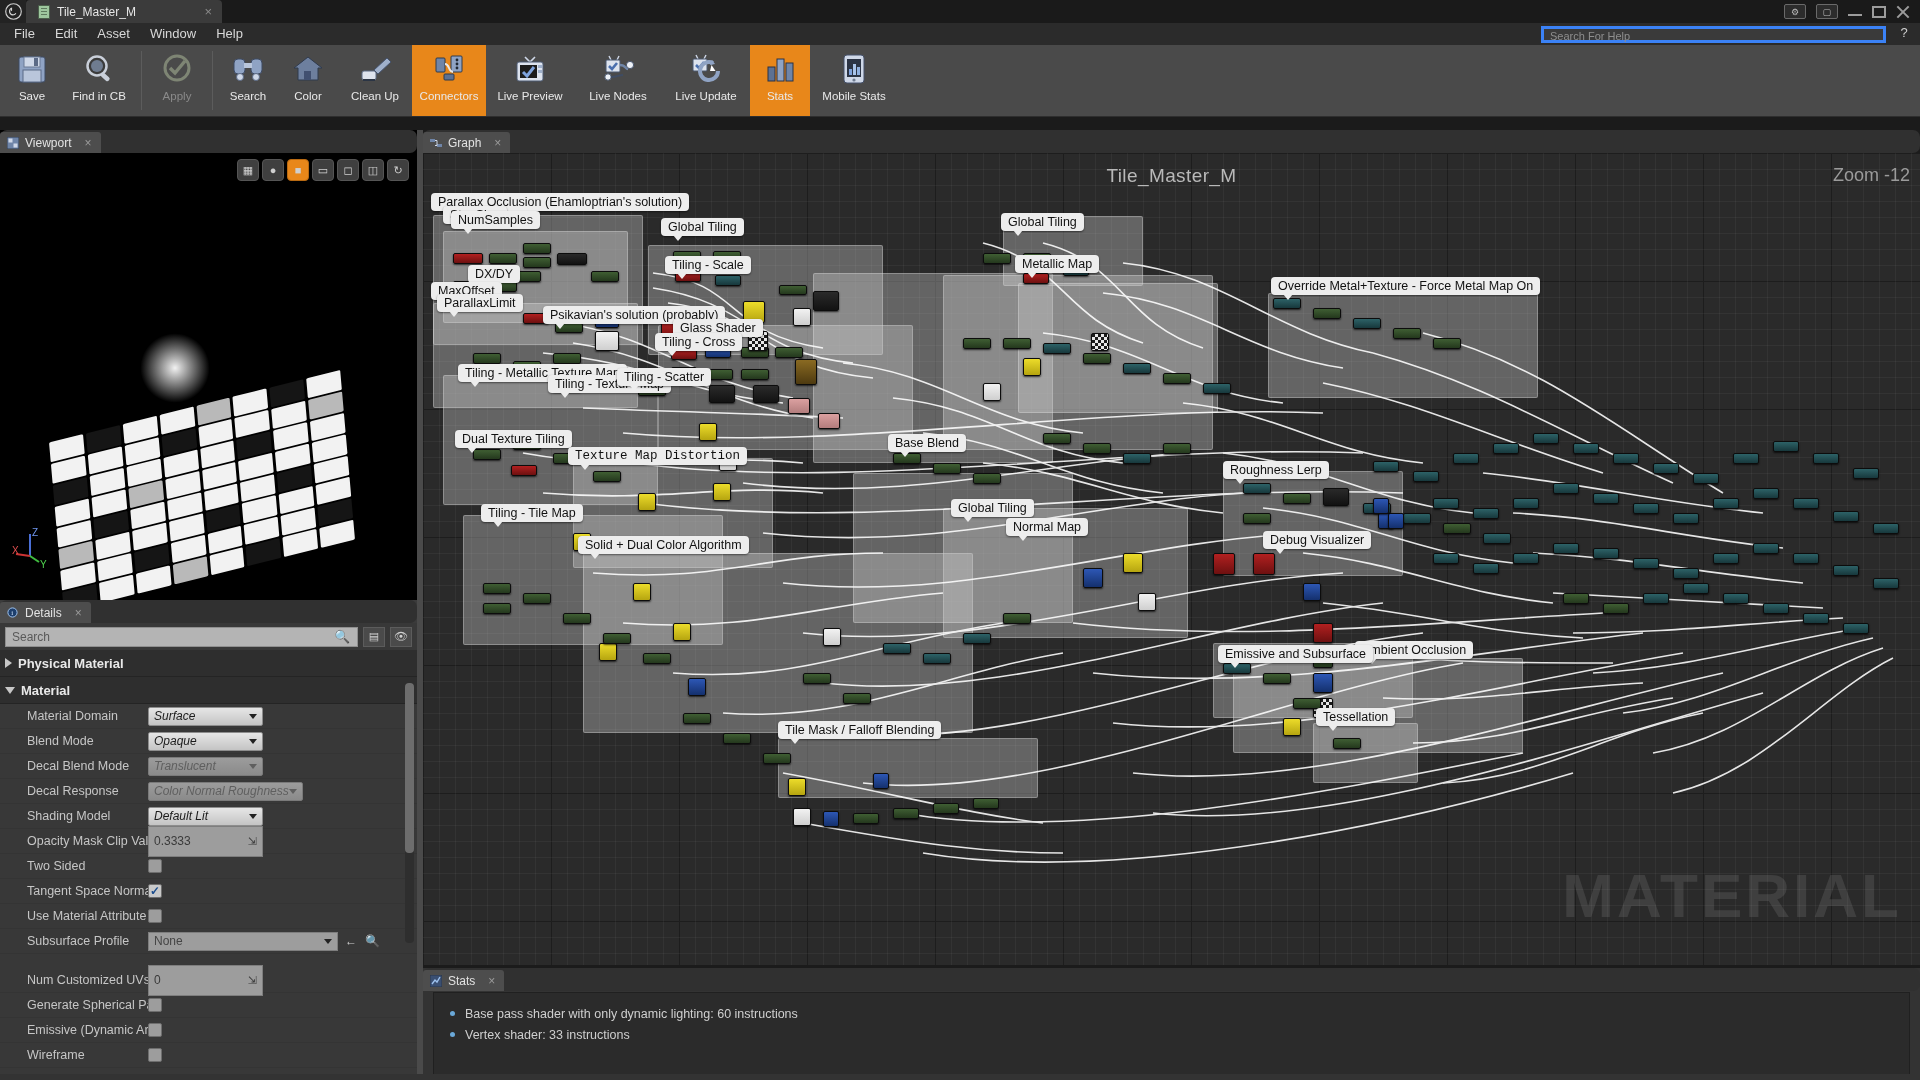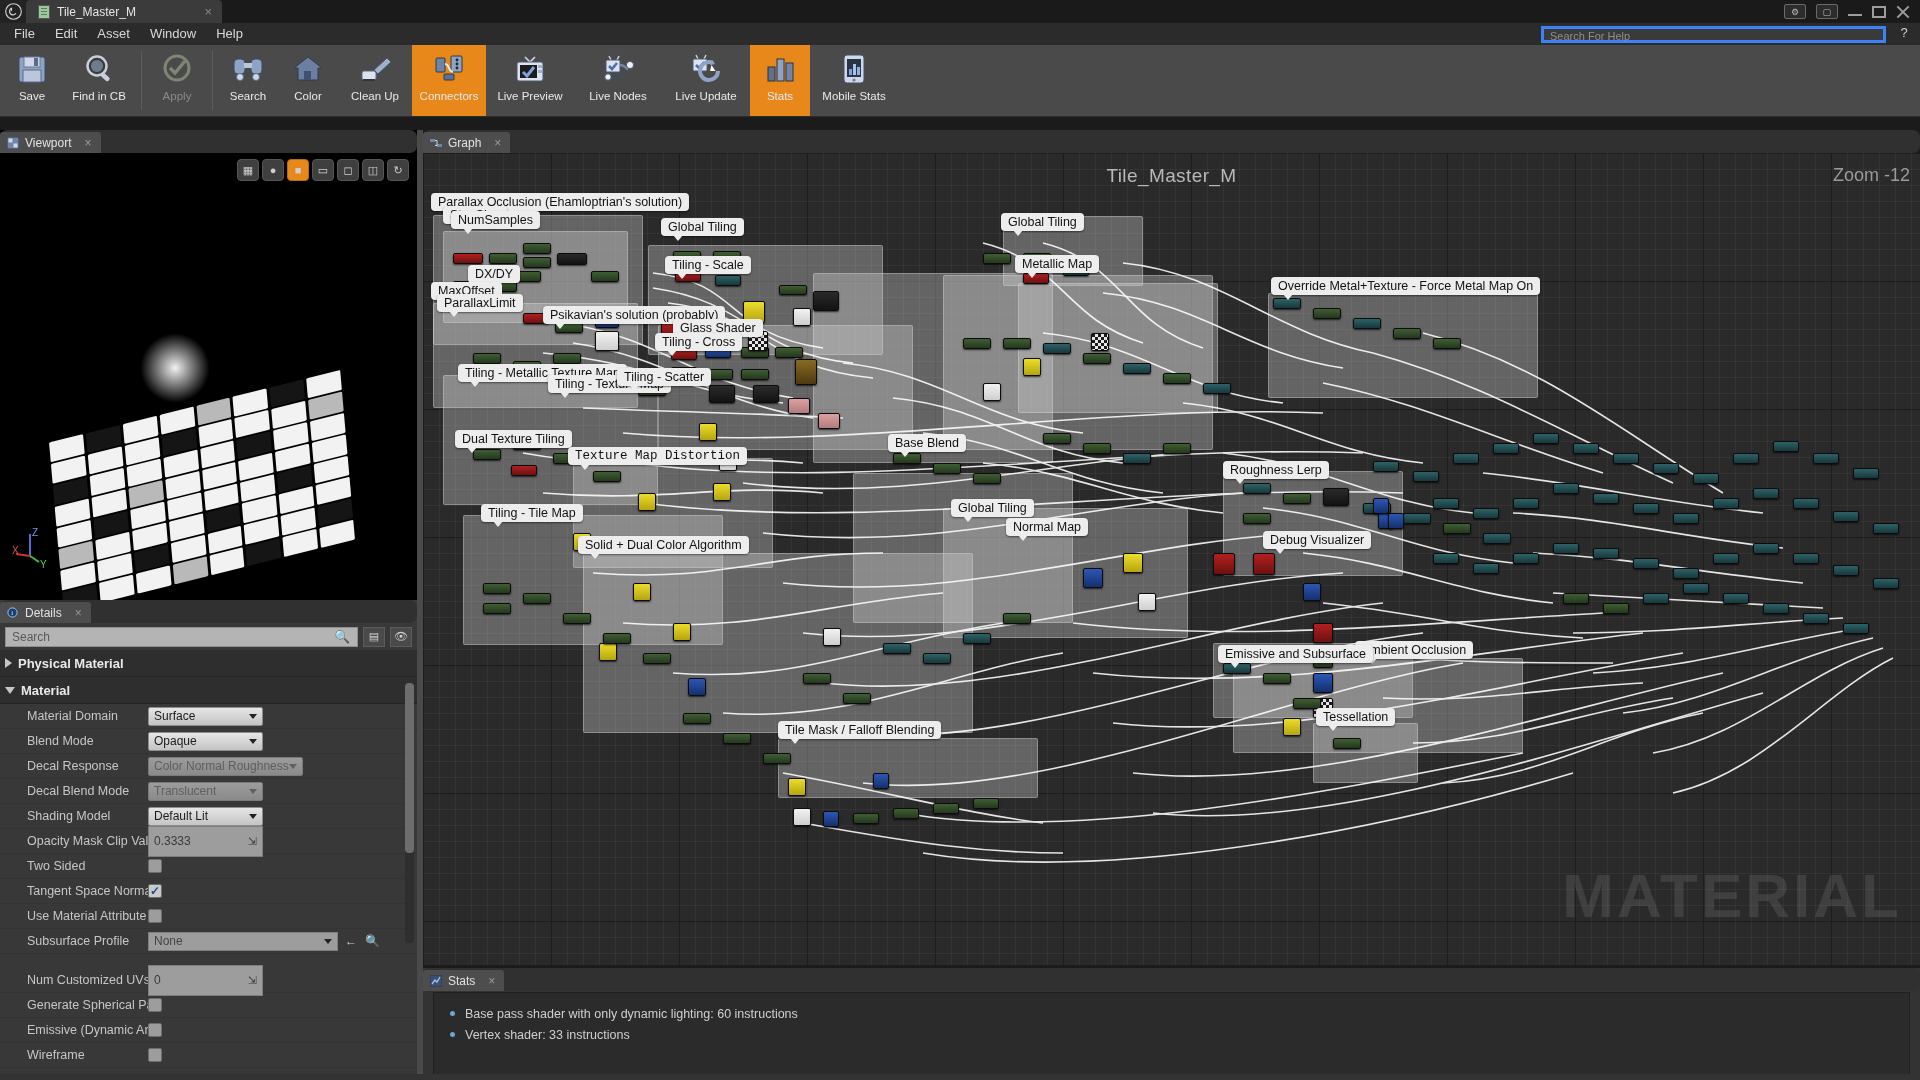--- a/index.html
+++ b/index.html
@@ -192,21 +192,21 @@
   }
   .prop-lbl {
     width: 148px; padding-left: 27px; font-size: 12.5px; color: #c6c6c6;
     white-space: nowrap; overflow: hidden;
   }
   .prop-val { flex: 1; padding-right: 8px; display: flex; align-items: center; }
   .combo {
     height: 19px; min-width: 115px; background: linear-gradient(#e6e6e6,#c4c4c4);
     border: 1px solid #8d8d8d; border-radius: 2px;
     display: flex; align-items: center; padding: 0 5px;
-    font-size: 12px; color: #1c1c1c; gap: 0;
+    font-size: 12px; color: #1c1c1c; gap: 0; font-style: italic;
   }
   .combo.wide { min-width: 150px; }
   .combo.dim { background: linear-gradient(#9c9c9c,#8a8a8a); color: #5f5f5f; border-color:#7a7a7a; }
   .combo .cv { flex: 1; white-space: nowrap; }
   .caret { width:0;height:0;border-style:solid;border-width:5px 4px 0 4px;border-color:#222 transparent transparent transparent; }
   .combo.dim .caret { border-top-color:#5f5f5f; }
   .numfield {
     height: 31px; min-width: 115px; background: #9d9d9d; border: 1px solid #7e7e7e;
     display:flex; align-items:center; padding: 0 5px; font-size: 12px; color: #3a3a3a;
   }
@@ -663,34 +663,34 @@
         <span class="prop-lbl">Blend Mode</span>
         <span class="prop-val">
           <span class="combo">
             <span class="cv">Opaque</span>
             <span class="caret"></span>
           </span>
         </span>
       </div>
 
       <div class="prop-row">
+        <span class="prop-lbl">Decal Blend Mode</span>
+        <span class="prop-val">
+          <span class="combo dim">
+            <span class="cv">Translucent</span>
+            <span class="caret"></span>
+          </span>
+        </span>
+      </div>
+
+      <div class="prop-row">
         <span class="prop-lbl">Decal Response</span>
         <span class="prop-val">
           <span class="combo dim wide">
             <span class="cv">Color Normal Roughness</span>
-            <span class="caret"></span>
-          </span>
-        </span>
-      </div>
-
-      <div class="prop-row">
-        <span class="prop-lbl">Decal Blend Mode</span>
-        <span class="prop-val">
-          <span class="combo dim">
-            <span class="cv">Translucent</span>
             <span class="caret"></span>
           </span>
         </span>
       </div>
 
       <div class="prop-row">
         <span class="prop-lbl">Shading Model</span>
         <span class="prop-val">
           <span class="combo">
             <span class="cv">Default Lit</span>

